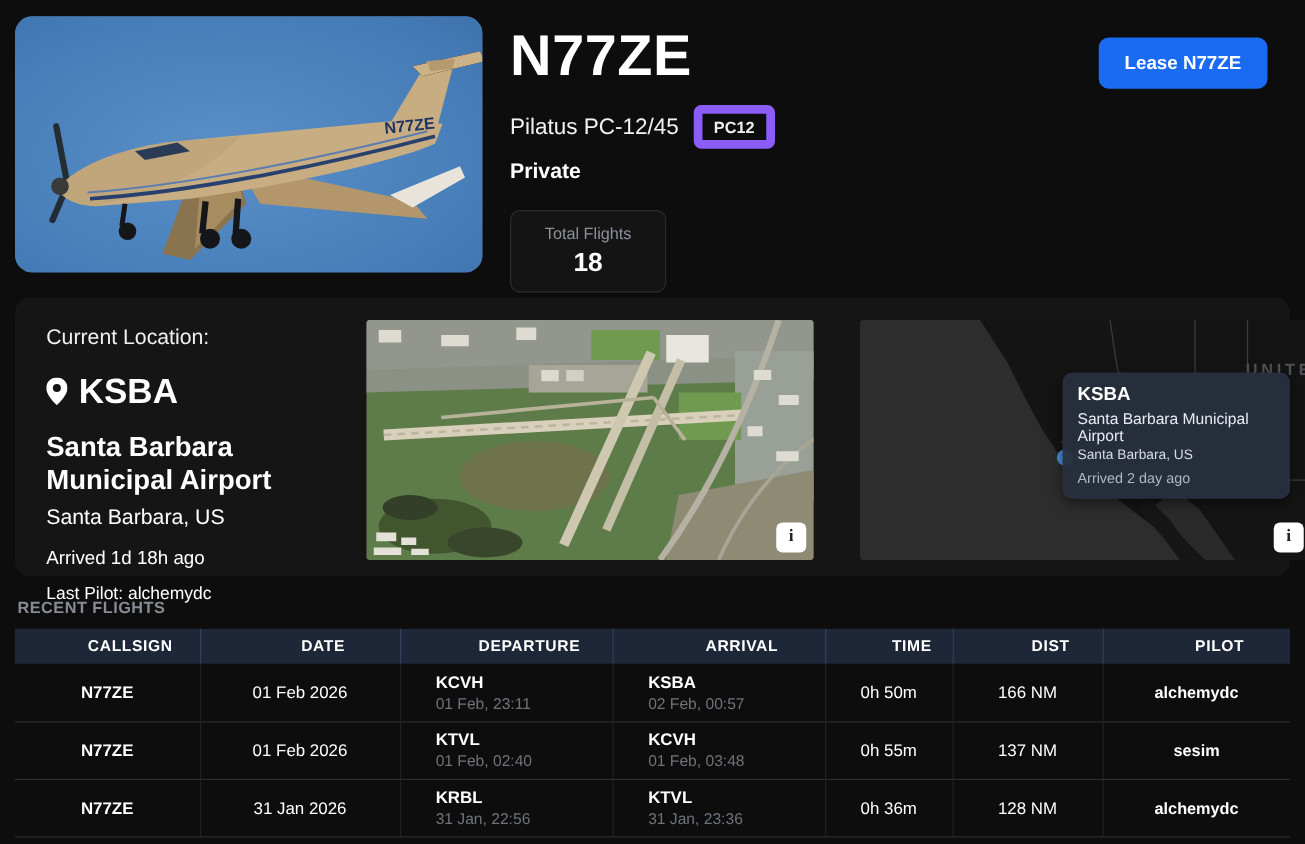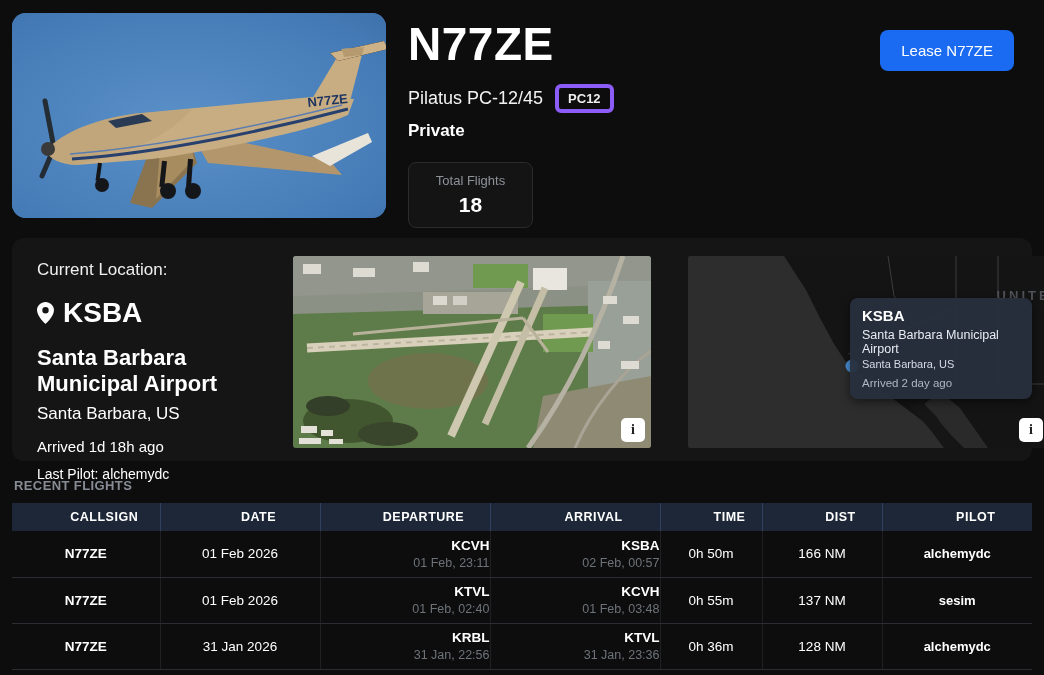--- a/index.html
+++ b/index.html
@@ -15,35 +15,35 @@
   .hero { display:flex; gap:22px; position:relative; height:205px; }
   .photo {
     width:374px; height:205px; border-radius:14px; overflow:hidden; flex:none;
     background:#4076b4;
   }
   .hero-info { flex:1; padding-top:8px; }
   .title { font-size:46px; font-weight:800; letter-spacing:.5px; line-height:1; }
   .sub-row { display:flex; align-items:center; gap:12px; margin-top:17px; font-size:18px; color:#f2f2f2; }
   .type-badge {
     font-size:13px; font-weight:700; color:#eee;
-    border:4px solid #8b5cf6; border-radius:6px; padding:3px 9px;
+    border:7px solid #8b5cf6; border-radius:6px; padding:3px 9px;
   }
   .ownership { font-size:17px; font-weight:700; margin-top:8px; }
   .stats { display:flex; gap:9px; margin-top:21px; }
   .stat-card {
     width:125px; height:66px; border:1px solid #2b2b2b; background:#141414;
     border-radius:8px; display:flex; flex-direction:column; align-items:center; justify-content:center; gap:5px;
   }
   .stat-label { font-size:13px; color:#8d929a; }
   .stat-value { font-size:21px; font-weight:800; }
   .stat-value.small { font-size:14px; }
   .lease-btn {
     position:absolute; top:17px; right:18px;
     background:#1a6bf2; color:#fff; border:none; border-radius:8px;
-    padding:12px 21px; font-size:15px; font-weight:400; cursor:pointer;
+    padding:12px 21px; font-size:15px; font-weight:700; cursor:pointer;
     font-family:inherit;
   }
 
   
   .location-panel {
     margin-top:20px; height:223px; background:#151515; border-radius:12px;
     padding:18px 22px; display:flex; gap:37px;
   }
   .loc-text { width:222px; flex:none; padding-left:3px; }
   .loc-heading { font-size:17px; color:#f0f0f0; margin-top:4px; }
@@ -88,21 +88,21 @@
     letter-spacing:.5px; color:#fff; border-right:1px solid #31405c;padding-left:37px;
   }
   thead th:last-child { border-right:none; }
   tbody td {
     height:46px; border-bottom:1px solid #2a2d31; border-right:1px solid #1e2023;
     font-size:13.5px; text-align:center; vertical-align:middle;
   }
   tbody td:last-child { border-right:none; }
   td.cs, td.pilot { font-weight:700; }
   td.pilot { font-size:13px; }
-  td.port { text-align:right; padding-left:28px; }
+  td.port { text-align:left; padding-left:28px; }
   .port-icao { font-weight:700; font-size:13.5px; }
   .port-time { font-size:12.5px; color:#6e737a; margin-top:3px; }
 </style>
 </head>
 <body>
 
 <div class="page">
 
   <div class="hero">
     <div class="photo">

